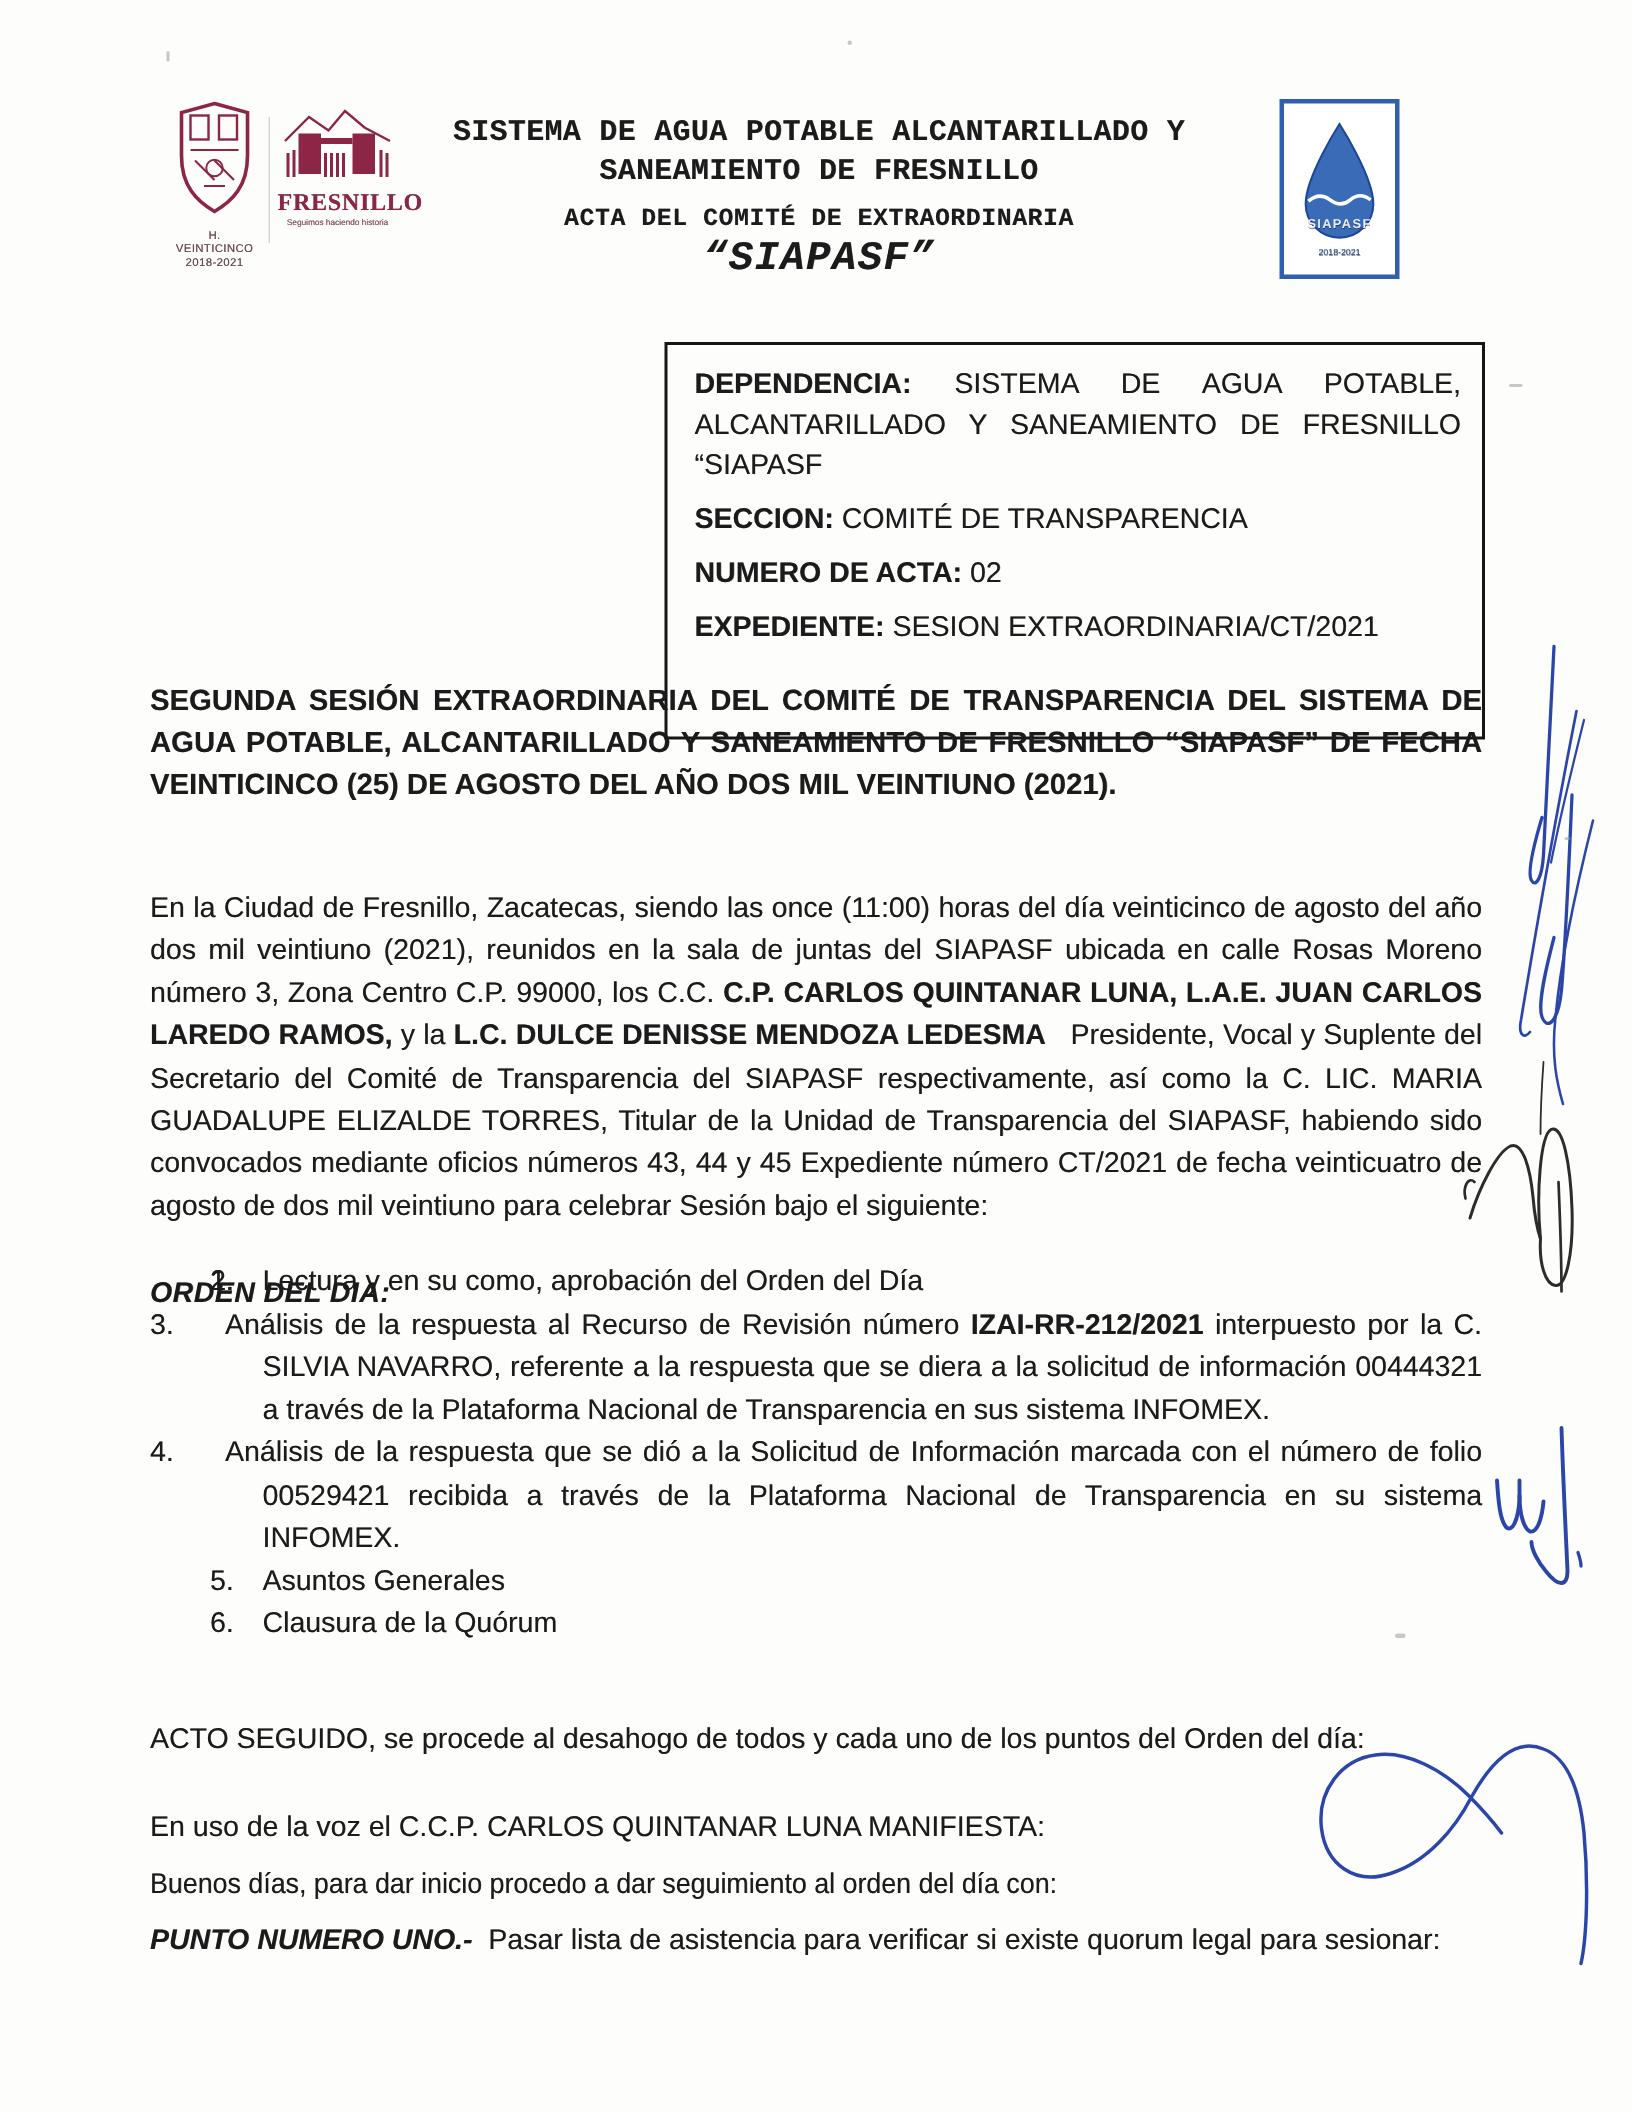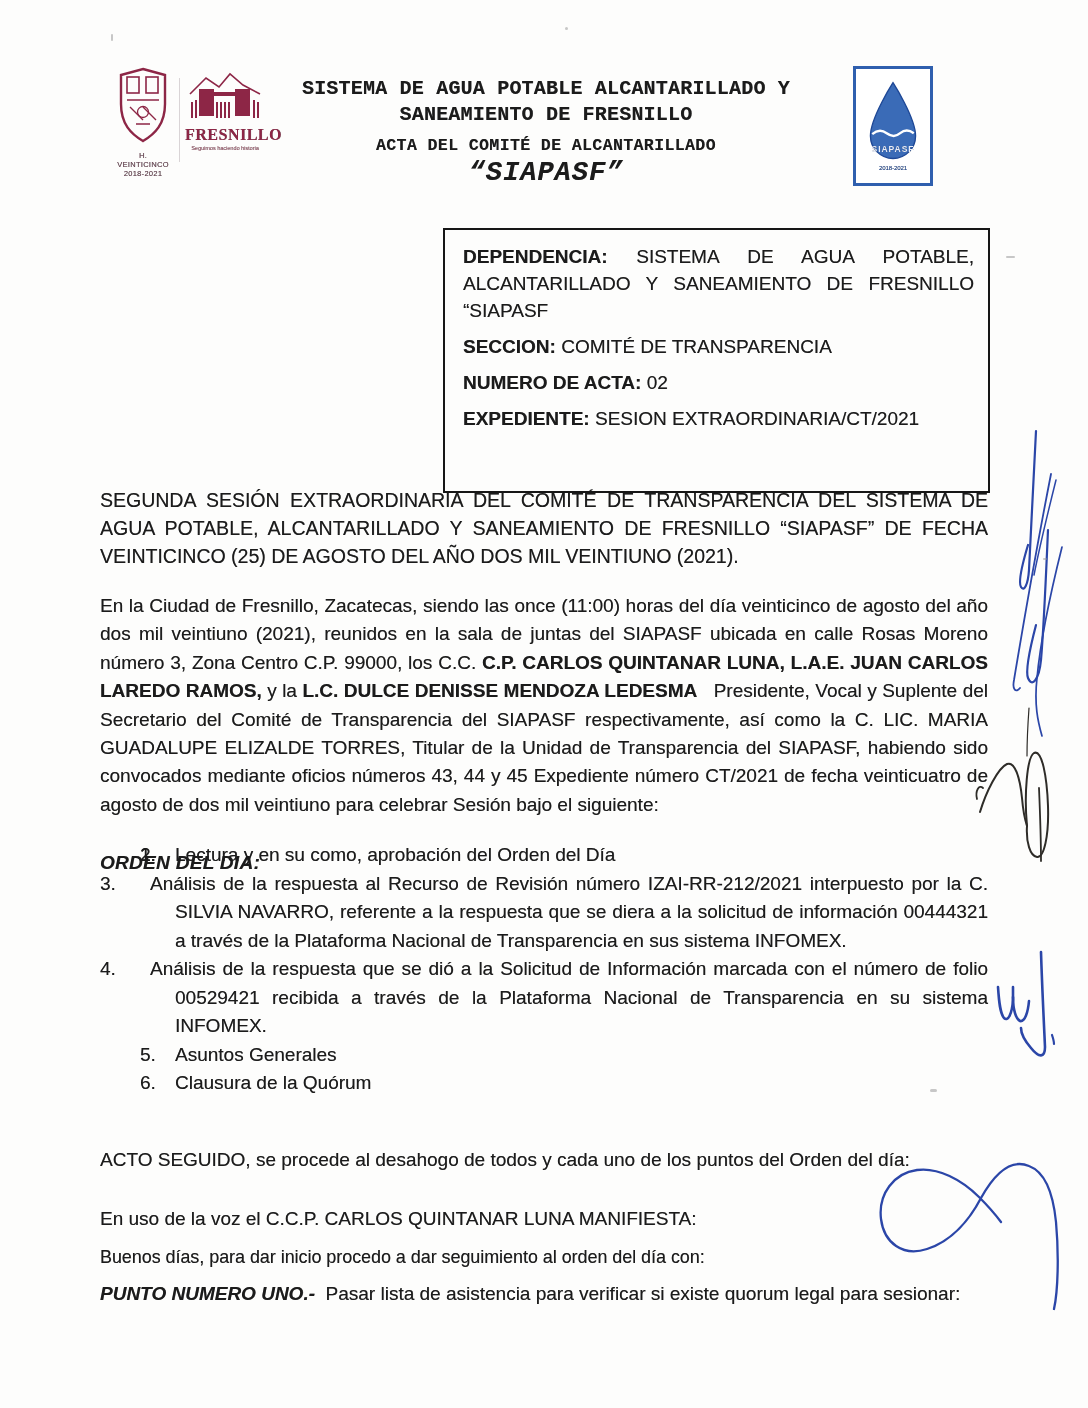--- a/index.html
+++ b/index.html
@@ -25,21 +25,21 @@
 
   
   .infobox{position:absolute;left:443px;top:228px;width:547px;height:265px;
            border:2.5px solid #161616;padding:13px 14px 8px 18px;font-size:19px;line-height:27px;}
   .infobox .row{margin-bottom:9px;}
   .infobox .j{text-align:justify;}
   .lbl{font-weight:bold;}
 
   
   .doc p{margin:0;position:absolute;left:100px;width:888px;font-size:19px;line-height:28.4px;}
-  .heading{top:486px;font-weight:normal;text-align:justify;font-size:19.5px !important;line-height:28px !important;}
+  .heading{top:453px;font-weight:bold;text-align:justify;font-size:19.5px !important;line-height:28px !important;}
   .intro{top:592px;text-align:justify;}
   .orden-title{top:849px;text-align:left;font-weight:bold;font-style:italic;letter-spacing:.3px;}
   .list{position:absolute;left:100px;top:841px;width:888px;font-size:19px;line-height:28.5px;}
   .li{position:relative;padding-left:75px;}
   .li .num{position:absolute;}
   .li.a .num{left:40px;}
   .li.hang{text-align:justify;text-indent:-25px;}
   .li.hang .num{left:25px;}
   .acto{top:1146px;}
   .voz{top:1205px;}
@@ -80,21 +80,21 @@
       <path d="M28,22 L49,22" stroke="var(--maroon)" stroke-width="4"></path>
       <path d="M6,30 L6,46 M10,28 L10,46 M31,30 L31,46 M35,30 L35,46 M39,30 L39,46 M43,30 L43,46 M68,28 L68,46 M72,30 L72,46" stroke="var(--maroon)" stroke-width="2"></path>
     </svg>
     <div class="fres-name">FRESNILLO</div>
     <div class="fres-tag">Seguimos haciendo historia</div>
   </div>
 
   <div class="titles">
     <div class="t1">SISTEMA DE AGUA POTABLE ALCANTARILLADO Y</div>
     <div class="t1">SANEAMIENTO DE FRESNILLO</div>
-    <div class="t2">ACTA DEL COMITÉ DE ALCANTARILLADO</div>
+    <div class="t2">ACTA DEL COMITÉ DE EXTRAORDINARIA</div>
     <div class="t3">“SIAPASF”</div>
   </div>
 
   <div class="siapasf-logo">
     <svg width="82" height="110" viewBox="0 0 82 110">
       <path d="M41,7 C41,7 16,46 16,66 A25,25 0 0 0 66,66 C66,46 41,7 41,7 Z" style="fill:var(--logo-blue);stroke:var(--logo-blue-dark);stroke-width:1.5"></path>
       <path d="M18,64 Q26,57 34,63 T49,63 T64,63" stroke="#ffffff" stroke-width="2.6" fill="none"></path>
       <text x="41" y="84" text-anchor="middle" font-size="9.5" font-weight="bold" fill="#e9eefb" font-family="Liberation Sans, sans-serif" letter-spacing="1">SIAPASF</text>
       <text x="41" y="104" text-anchor="middle" font-size="6.5" fill="var(--logo-blue-dark)" font-family="Liberation Sans, sans-serif">2018-2021</text>
     </svg>
@@ -127,21 +127,21 @@
     <div class="list">
       <div class="li a">
         <span class="num">1.</span>
       </div>
       <div class="li a">
         <span class="num">2.</span>
         <span><span>Lectura y en su como, aprobación del Orden del Día</span></span>
       </div>
       <div class="li hang">
         <span class="num">3.</span>
-        <span><span>Análisis de la respuesta al Recurso de Revisión número </span><span style="font-weight: normal;">IZAI-RR-212/2021</span><span> interpuesto por la C. SILVIA NAVARRO, referente a la respuesta que se diera a la solicitud de información 00444321 a través de la Plataforma Nacional de Transparencia en sus sistema INFOMEX.</span></span>
+        <span><span>Análisis de la respuesta al Recurso de Revisión número </span><span style="font-weight: bold;">IZAI-RR-212/2021</span><span> interpuesto por la C. SILVIA NAVARRO, referente a la respuesta que se diera a la solicitud de información 00444321 a través de la Plataforma Nacional de Transparencia en sus sistema INFOMEX.</span></span>
       </div>
       <div class="li hang">
         <span class="num">4.</span>
         <span><span>Análisis de la respuesta que se dió a la Solicitud de Información marcada con el número de folio 00529421 recibida a través de la Plataforma Nacional de Transparencia en su sistema INFOMEX.</span></span>
       </div>
       <div class="li a">
         <span class="num">5.</span>
         <span><span>Asuntos Generales</span></span>
       </div>
       <div class="li a">

